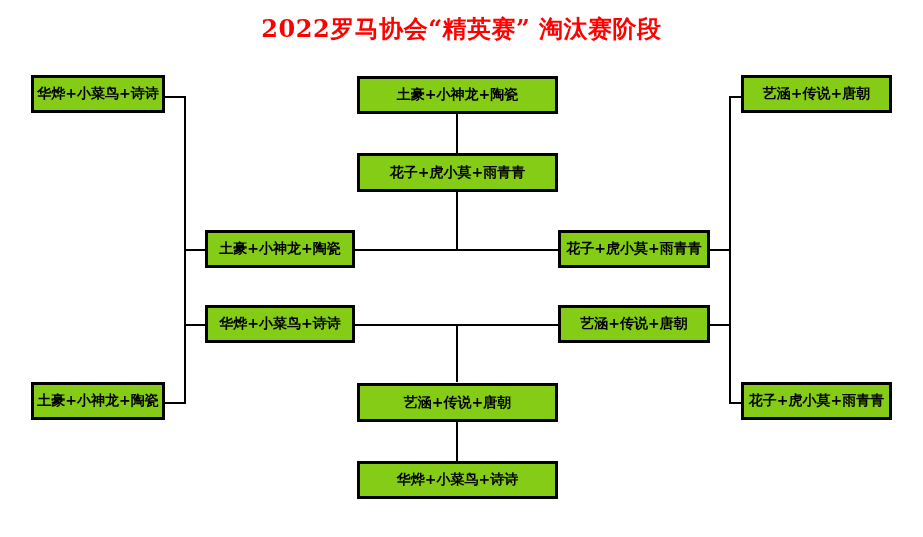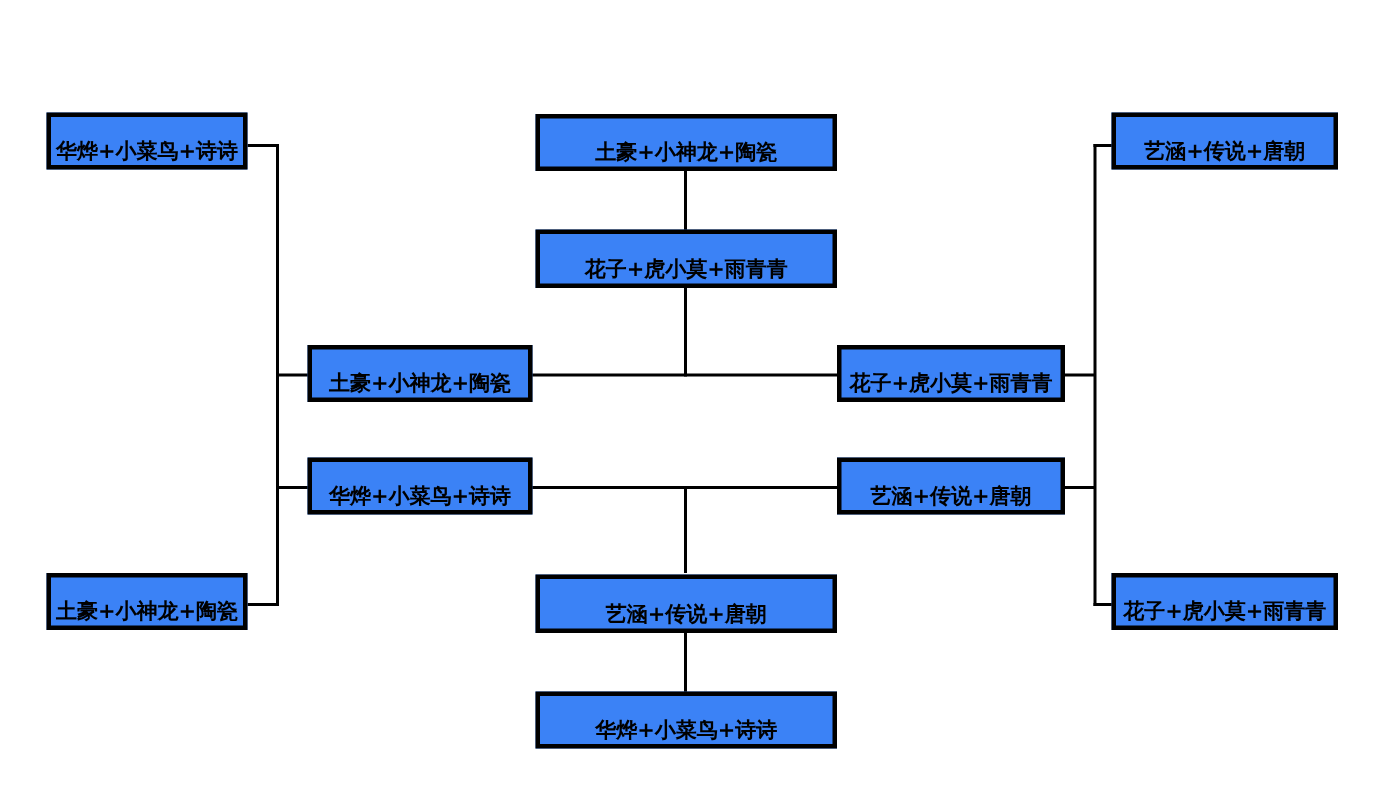--- a/index.html
+++ b/index.html
@@ -27,23 +27,23 @@
     font-family: "DejaVu Serif", "Liberation Serif", serif;
     font-weight: bold;
     font-size: 24px;
     letter-spacing: 0.5px;
     white-space: nowrap;
   }
   .box {
     position: absolute;
     box-sizing: border-box;
     border: 3px solid #000000;
-    background: #3b82f6;
+    background: #84cc16;
     display: flex;
-    align-items: flex-end;
+    align-items: center;
     justify-content: center;
     font-family: "DejaVu Sans", "Liberation Sans", sans-serif;
     font-weight: bold;
     font-size: 14px;
     color: #000000;
     white-space: nowrap;
     z-index: 3;
   }
   .line {
     position: absolute;
@@ -51,20 +51,21 @@
     z-index: 1;
   }
   .line.h { height: 2px; }
   .line.v { width: 2px; }
 </style>
 </head>
 <body>
 
 <div id="root">
 
+  <div class="title">2022罗马协会“精英赛” 淘汰赛阶段</div>
 
   <div class="line v" style="left:184px; top:96px; height:308px;"></div>
   <div class="line h" style="left:165px; top:96px; width:21px;"></div>
   <div class="line h" style="left:165px; top:402px; width:21px;"></div>
   <div class="line h" style="left:184px; top:249px; width:22px;"></div>
   <div class="line h" style="left:184px; top:324px; width:22px;"></div>
 
   <div class="line v" style="left:729px; top:96px; height:308px;"></div>
   <div class="line h" style="left:729px; top:96px; width:22px;"></div>
   <div class="line h" style="left:729px; top:402px; width:22px;"></div>

